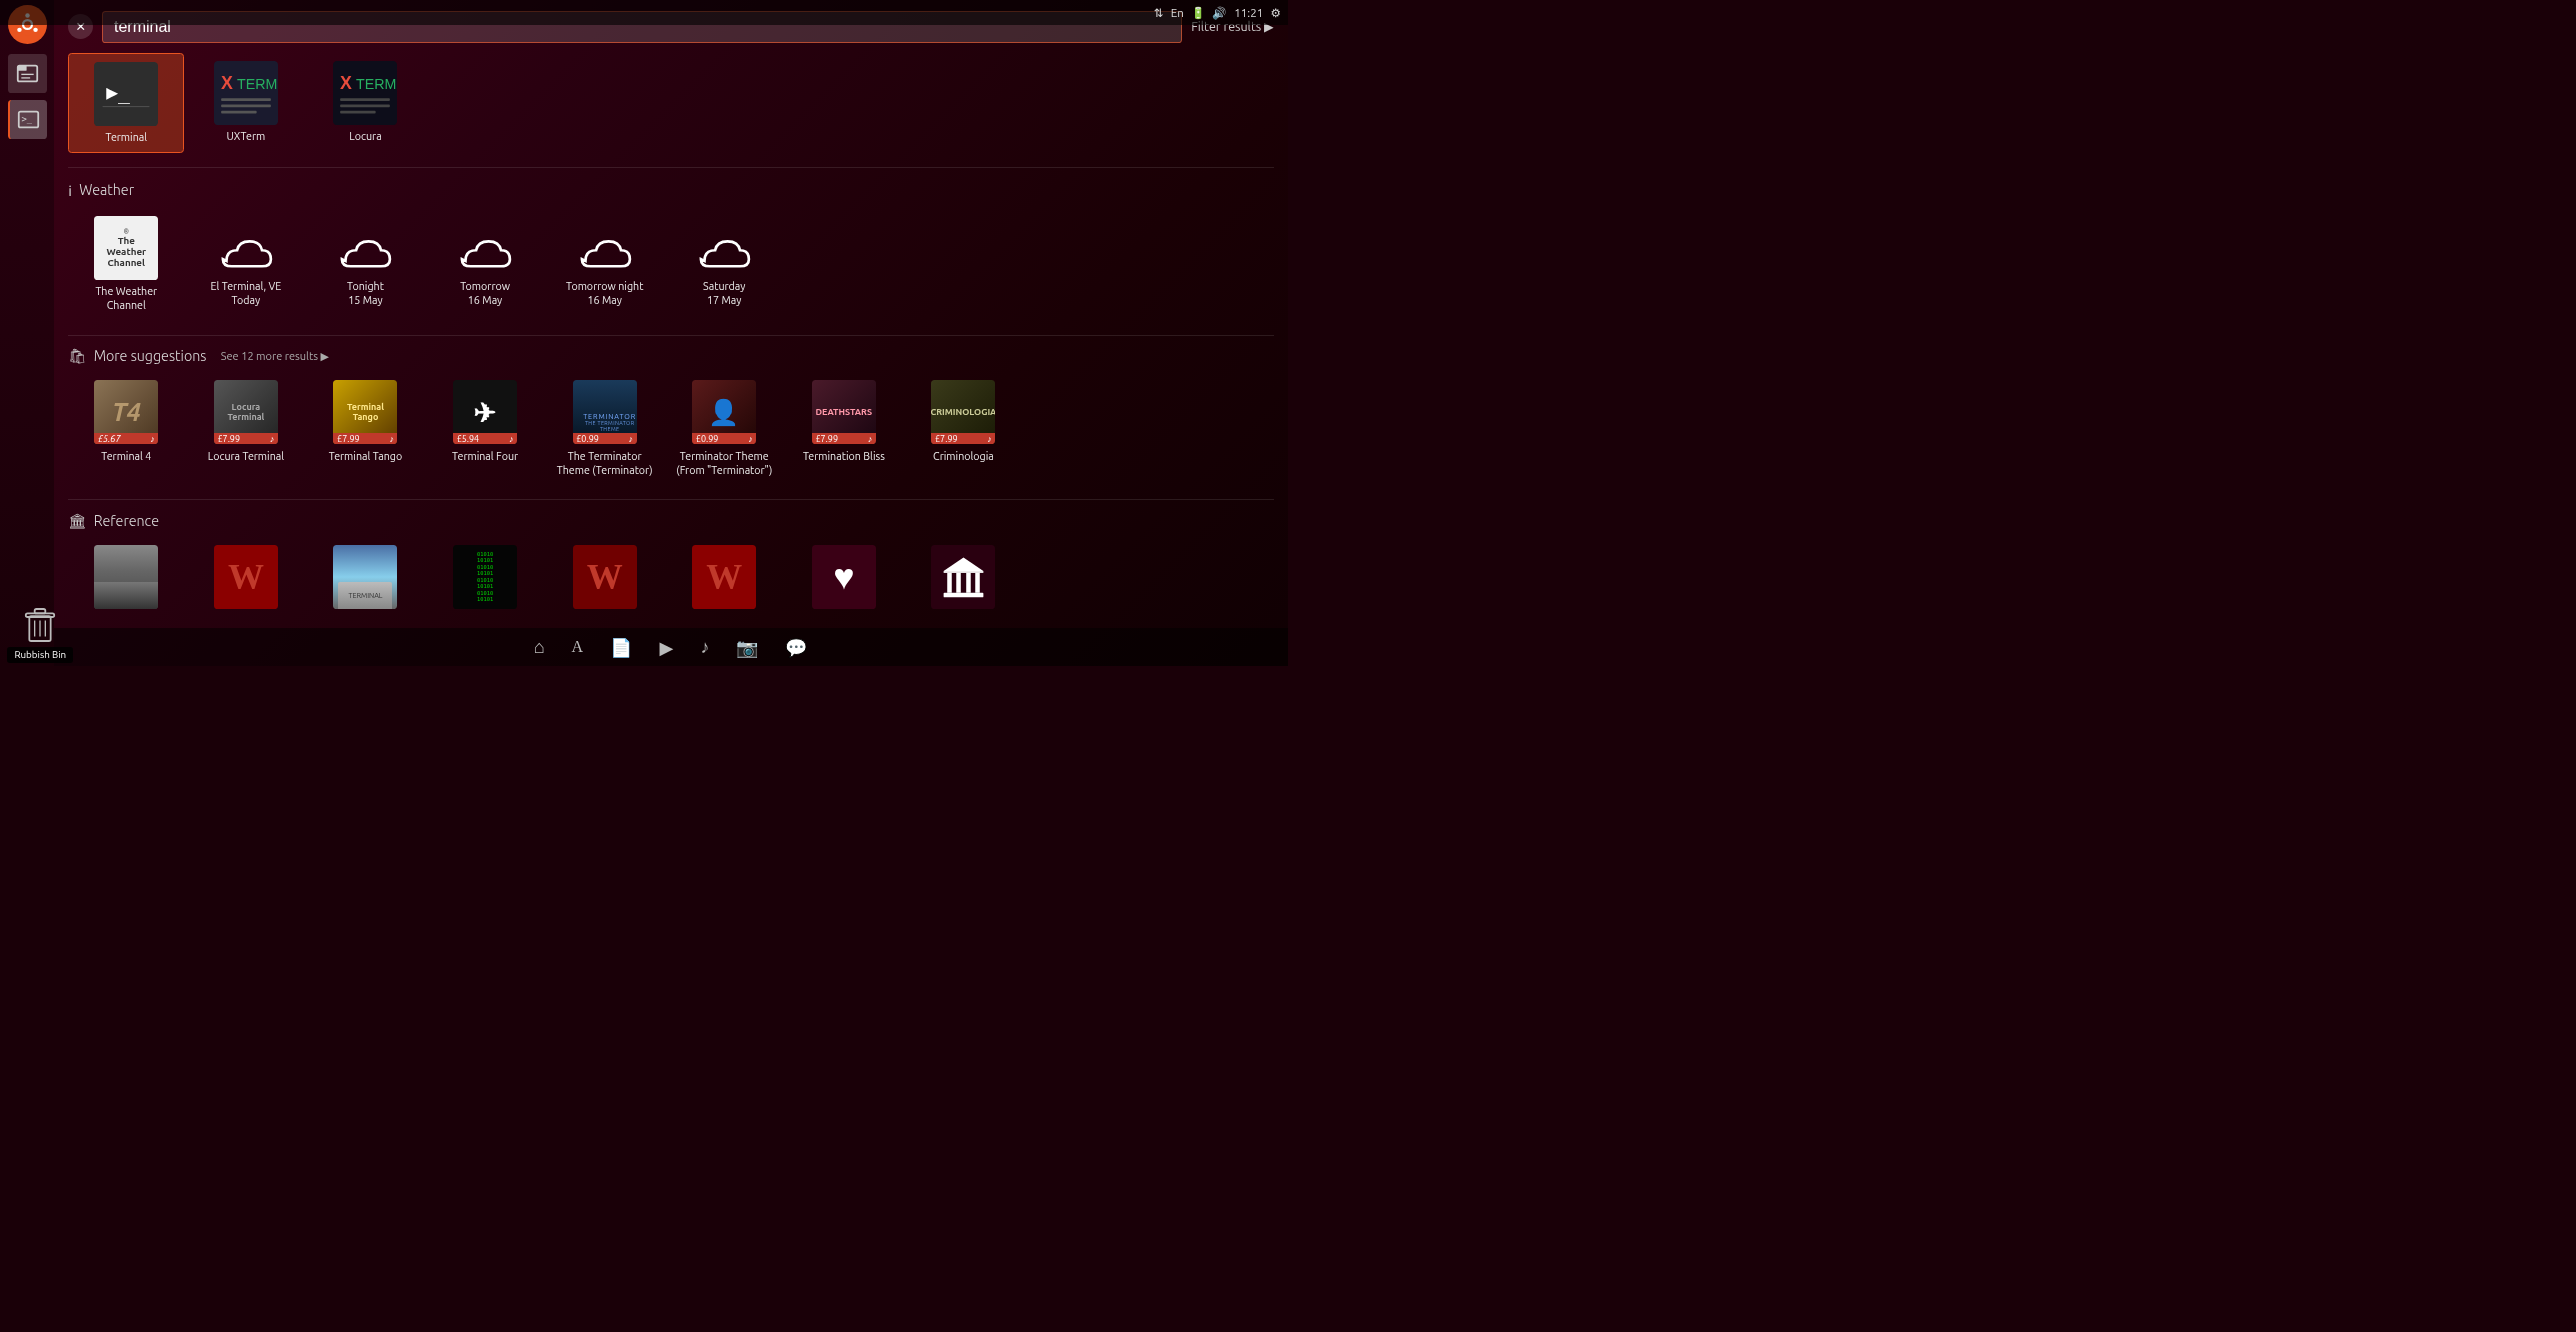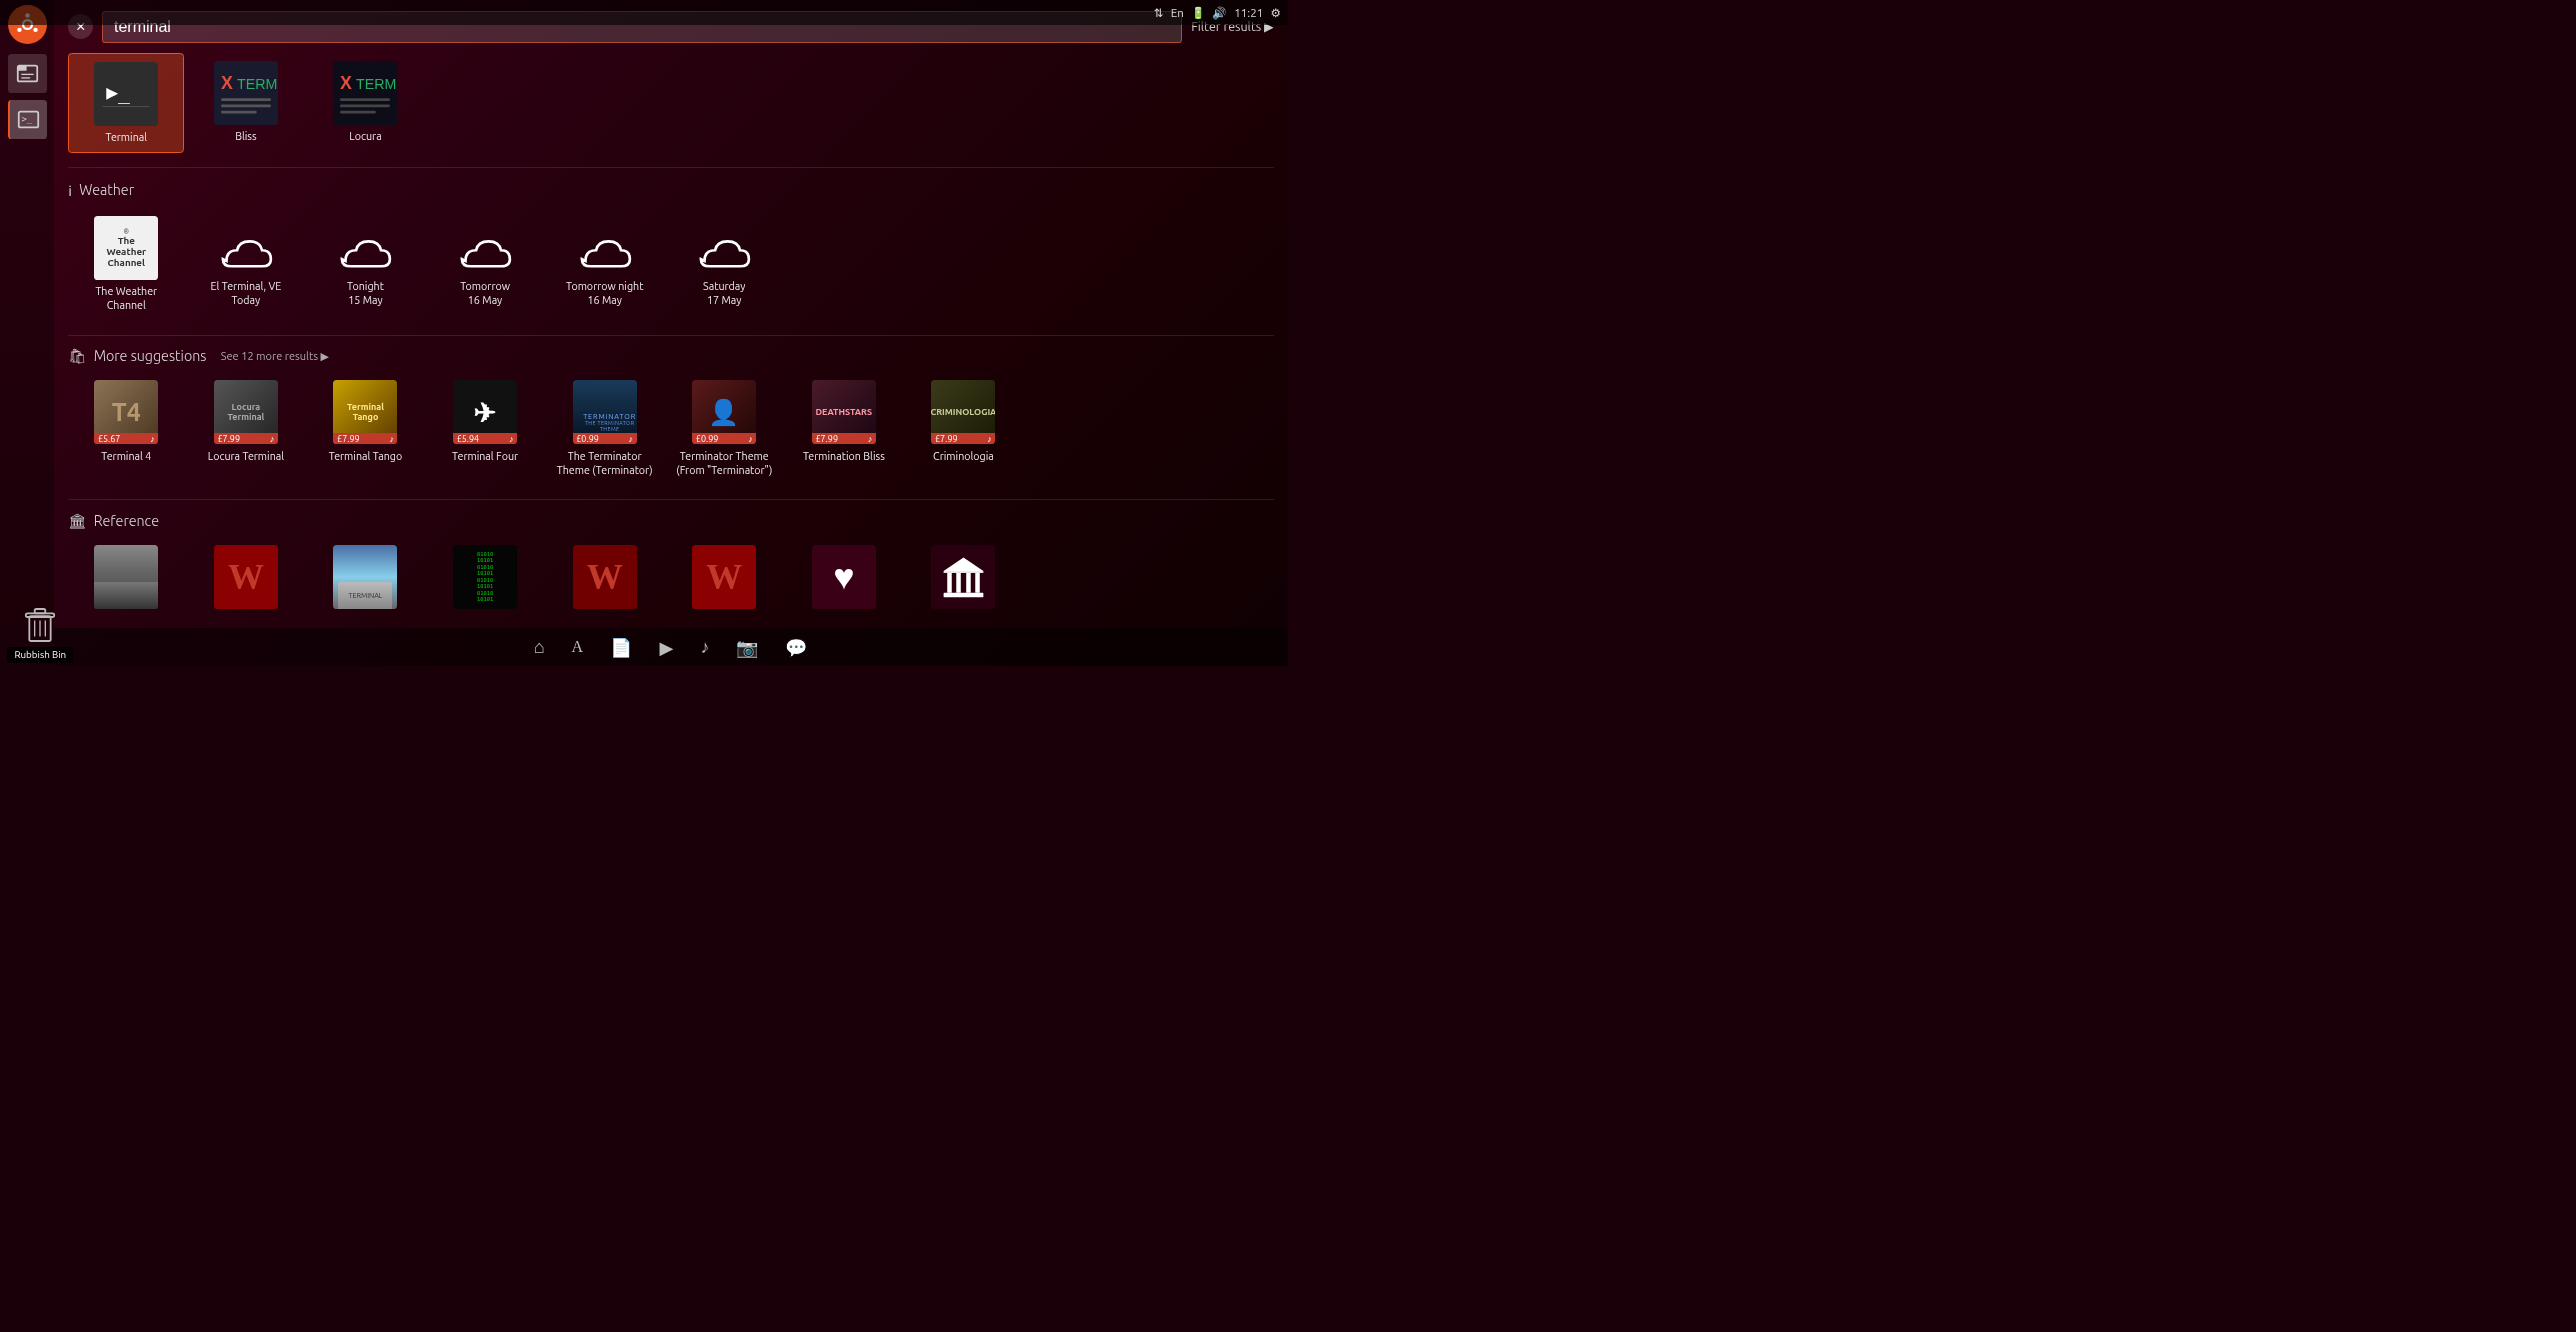--- a/index.html
+++ b/index.html
@@ -403,21 +403,21 @@
         <svg width="64" height="64" viewBox="0 0 72 72">
           <rect width="72" height="72" fill="#1a1a2e" rx="4"></rect>
           <text x="8" y="32" font-family="sans-serif" font-size="20" font-weight="bold" fill="#e74c3c">X</text>
           <text x="26" y="32" font-family="sans-serif" font-size="16" fill="#27ae60">TERM</text>
 
           <rect x="8" y="42" width="56" height="3" rx="1" fill="#555"></rect>
           <rect x="8" y="49" width="56" height="3" rx="1" fill="#555"></rect>
           <rect x="8" y="56" width="40" height="3" rx="1" fill="#555"></rect>
         </svg>
       </div>
-      <span class="app-label">Bliss</span>
+      <span class="app-label">UXTerm</span>
     </div>
 
     <div class="grid-item">
       <div class="app-icon">
         <svg width="64" height="64" viewBox="0 0 72 72">
           <rect width="72" height="72" fill="#0d0d1a" rx="4"></rect>
           <text x="8" y="32" font-family="sans-serif" font-size="20" font-weight="bold" fill="#e74c3c">X</text>
           <text x="26" y="32" font-family="sans-serif" font-size="16" fill="#27ae60">TERM</text>
           <rect x="8" y="42" width="56" height="3" rx="1" fill="#444"></rect>
           <rect x="8" y="49" width="56" height="3" rx="1" fill="#444"></rect>
@@ -500,21 +500,21 @@
   <div class="section-header">
     <span class="section-icon">🛍</span>
     <span class="section-title">More suggestions</span>
     <span class="see-more">See 12 more results ▶</span>
   </div>
 
   <div class="items-grid">
 
     <div class="grid-item">
       <div class="app-icon">
-        <div class="album-cover album-terminal4" style="width:64px;height:64px;">
+        <div class="album-cover album-terminal4" style="width:64px;height:64px;font-style:italic;">
           <div style="width:100%;height:100%;display:flex;align-items:center;justify-content:center;background:linear-gradient(135deg,#8B7355,#4a3520);">
             <span style="color:#c8a97a;font-size:25px;font-weight:bold;opacity:0.8;">T4</span>
           </div>
           <div class="album-price">
             <span>£5.67</span>
             <span class="music-note">♪</span>
           </div>
         </div>
       </div>
       <span class="app-label">Terminal 4</span>

